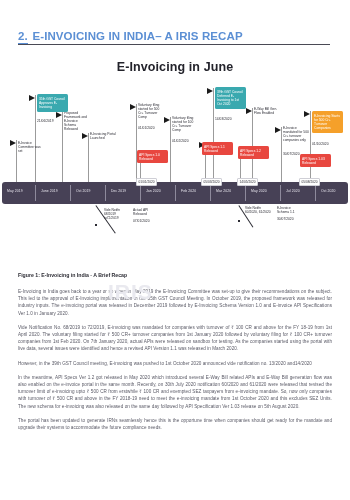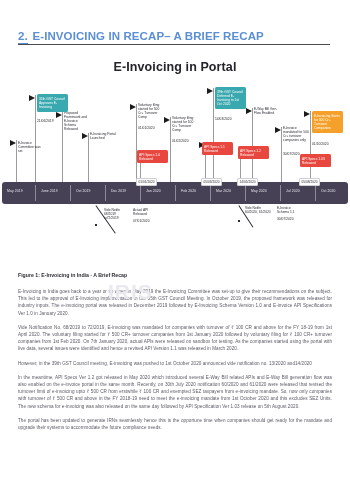--- a/index.html
+++ b/index.html
@@ -115,25 +115,25 @@
     letter-spacing:.05px;
   }
 </style>
 </head>
 <body>
 
 <div class="page">
 
   <div class="section-head">
     <span class="num">2.</span>
-    <span class="ttl">E-INVOICING IN RECAP– A BRIEF RECAP</span>
+    <span class="ttl">E-INVOICING IN INDIA– A IRIS RECAP</span>
   </div>
   <div class="head-rule"></div>
 
-  <div class="fig-title">E-Invoicing in Portal</div>
+  <div class="fig-title">E-Invoicing in June</div>
 
   <div class="tl">
 
     <div class="wm">
       <div class="iris">IRIS</div>
     </div>
 
     <div class="tl-bar">
       <div class="seg" style="left:33px"></div>
       <div class="seg" style="left:68px"></div>

